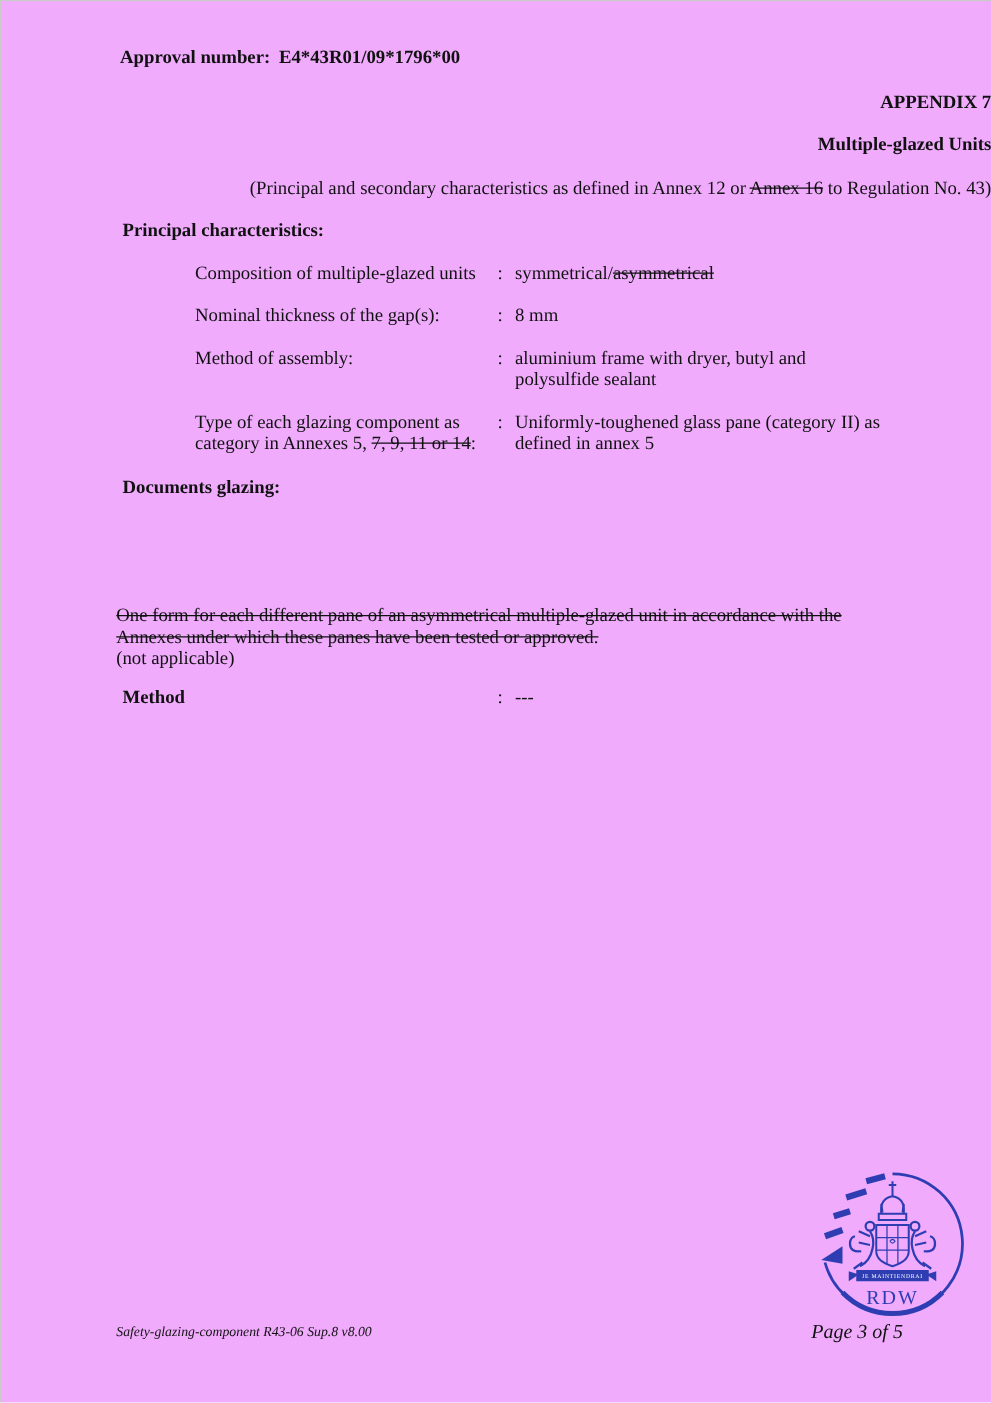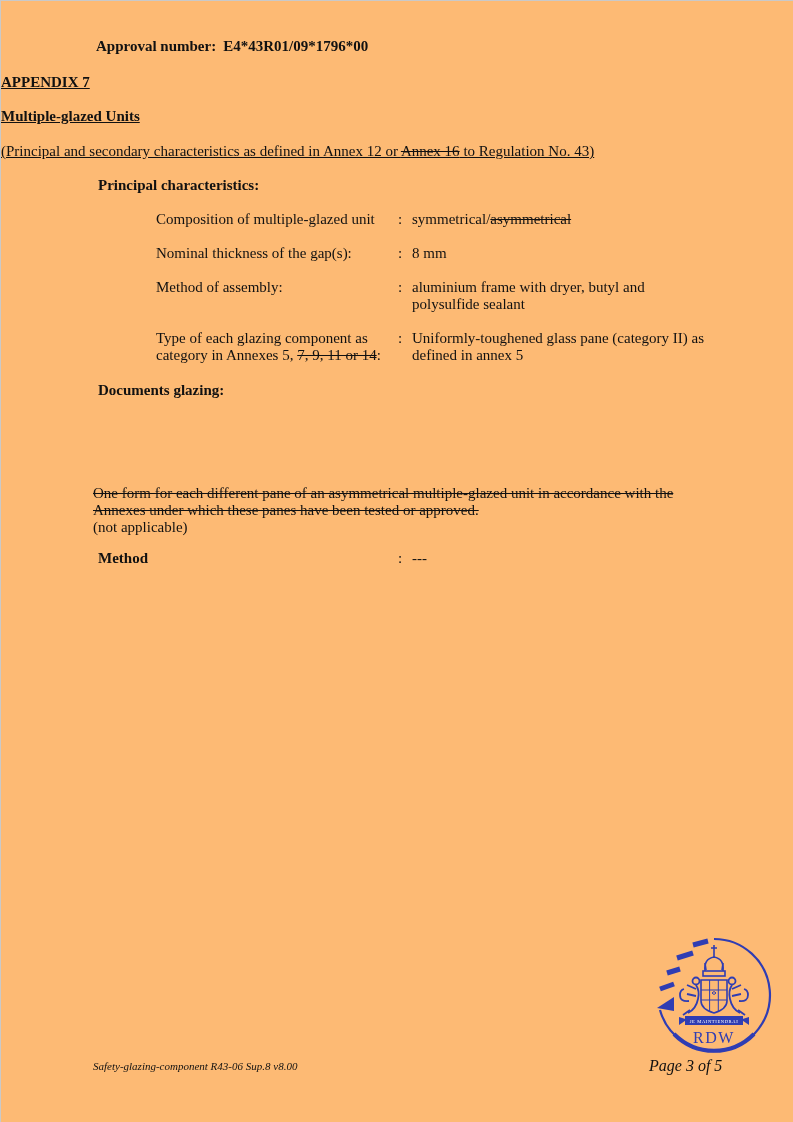--- a/index.html
+++ b/index.html
@@ -1,27 +1,27 @@
 <!DOCTYPE html>
 <html><head>
 <meta charset="utf-8">
 <style>
   html,body{margin:0;padding:0;background:#ffffff;}
   .page{
     position:relative;
     width:793px;height:1122px;
-    background:#fdba74;
+    background:#f0abfc;
     border-left:1px solid #c9c9c9;
     border-top:1px solid #c9c9c9;
     box-sizing:border-box;
     font-family:"Liberation Serif","DejaVu Serif",serif;
     font-size:15px;line-height:17px;color:#111111;
     overflow:hidden;
   }
-  .center{position:absolute;left:0;width:100%;text-align:left;text-decoration:underline;}
+  .center{position:absolute;left:0;width:100%;text-align:right;}
   .strike{text-decoration:line-through;}
   .approval{position:absolute;left:95px;top:37px;font-weight:bold;}
   .approval .num{margin-left:7px;}
   .appendix-title{top:73px;font-weight:bold;}
   .doc-subtitle{top:107px;font-weight:bold;}
   .intro-line{top:142px;}
   .principal-heading{position:absolute;left:97px;top:176px;font-weight:bold;}
   .char-table{position:absolute;left:155px;top:210px;width:580px;}
   .char-row{display:flex;margin-bottom:17px;}
   .char-label{width:242px;flex:0 0 242px;}
@@ -49,21 +49,21 @@
 
   <div class="center appendix-title">APPENDIX 7</div>
   <div class="center doc-subtitle">Multiple-glazed Units</div>
 
   <div class="center intro-line"><span>(Principal and secondary characteristics as defined in Annex 12 or </span><span class="strike">Annex 16</span><span> to Regulation No. 43)</span></div>
 
   <div class="principal-heading">Principal characteristics:</div>
 
   <div class="char-table">
     <div class="char-row">
-      <div class="char-label"><span>Composition of multiple-glazed unit</span></div>
+      <div class="char-label"><span>Composition of multiple-glazed units</span></div>
       <div class="char-colon">:</div>
       <div class="char-value"><span>symmetrical/</span><span class="strike">asymmetrical</span></div>
     </div>
     <div class="char-row">
       <div class="char-label"><span>Nominal thickness of the gap(s):</span></div>
       <div class="char-colon">:</div>
       <div class="char-value"><span>8 mm</span></div>
     </div>
     <div class="char-row">
       <div class="char-label"><span>Method of assembly:</span></div>

